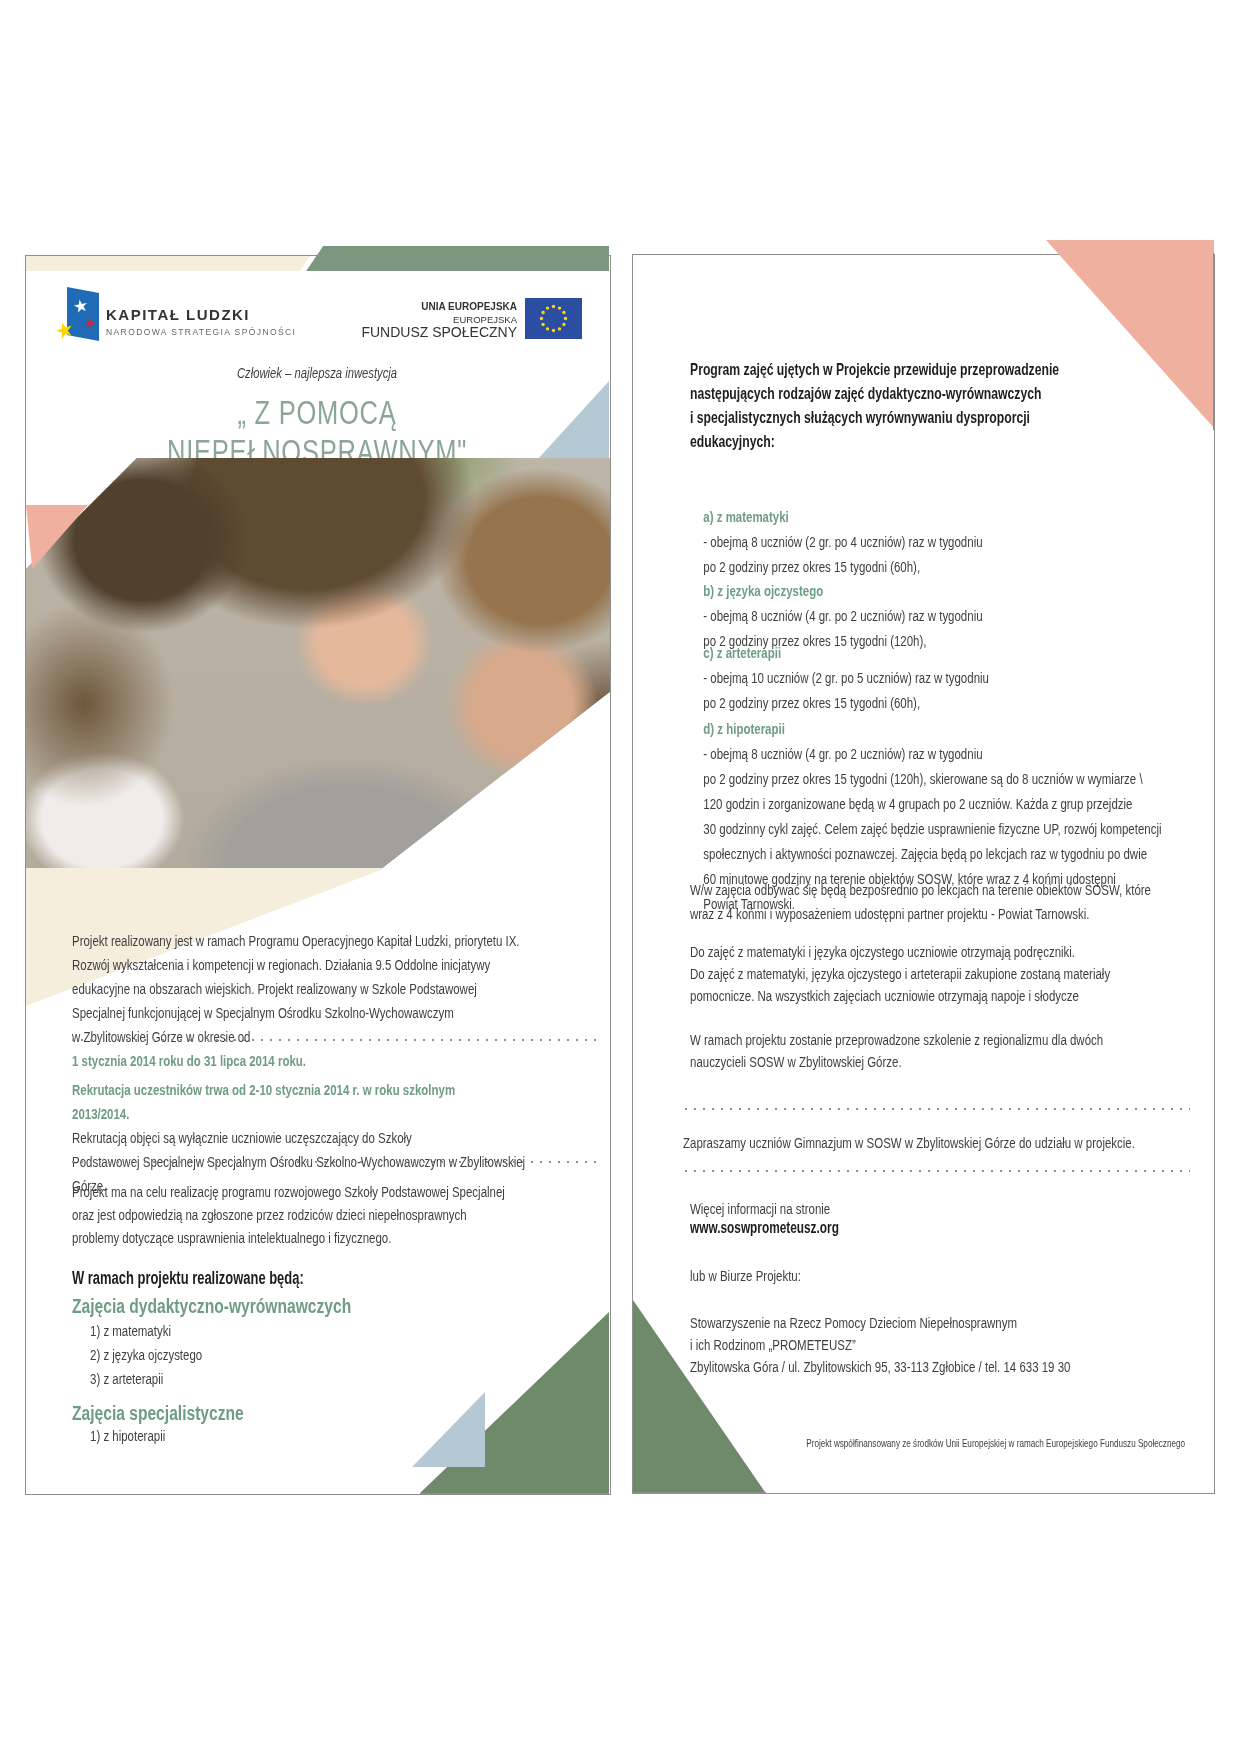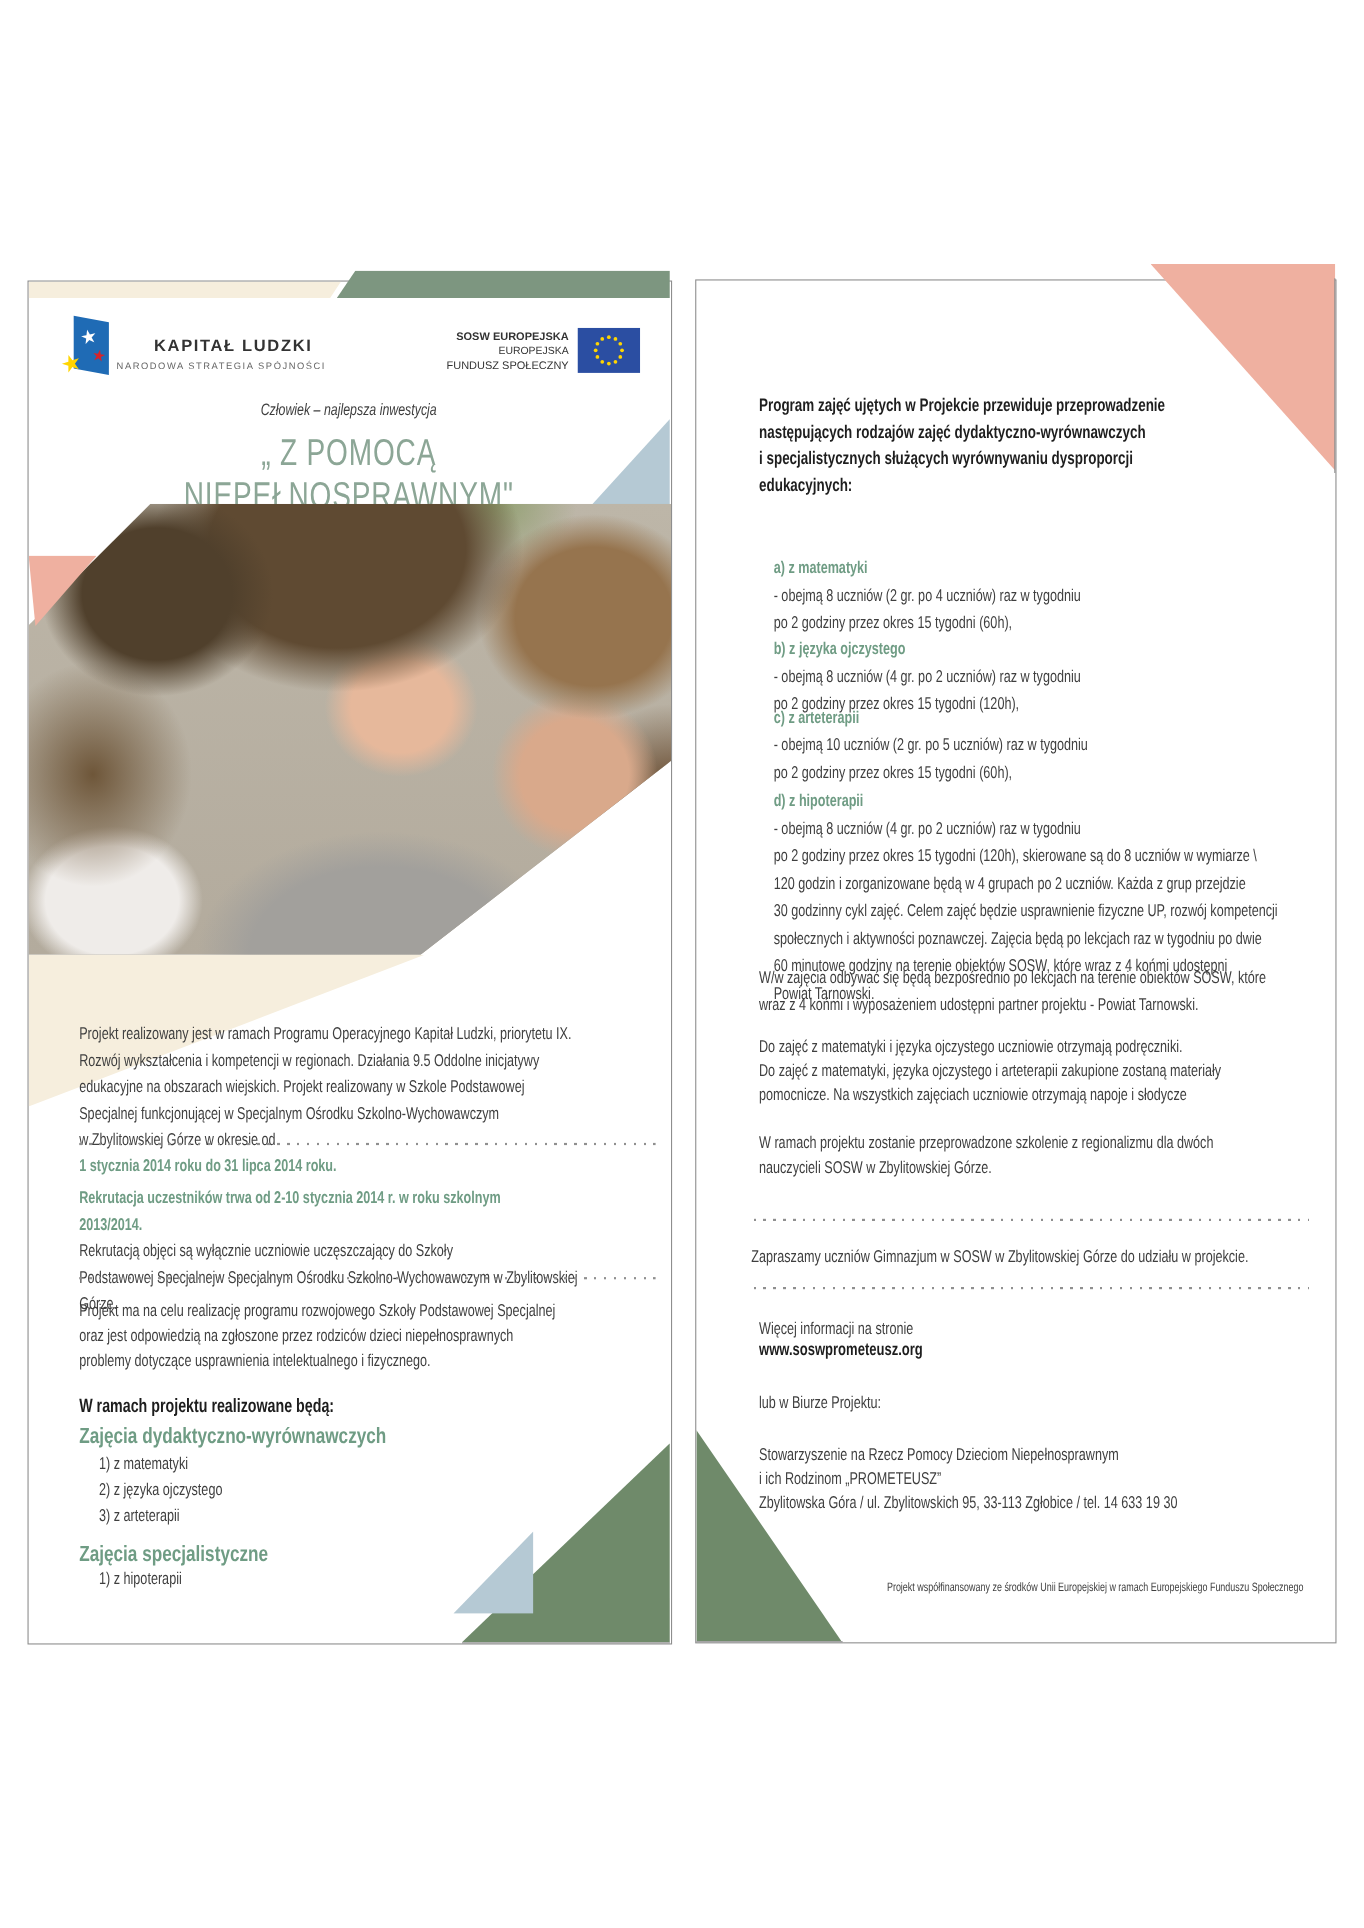--- a/index.html
+++ b/index.html
@@ -31,27 +31,27 @@
        clip-path:polygon(7.5% 0,100% 0,100% 100%,2% 100%);"></div>
 
   <div class="abs" style="left:53px;top:282px;width:52px;height:62px;">
     <svg width="52" height="62" viewBox="0 0 52 62">
       <polygon points="14,5 46,11 46,59 14,53" fill="#1f6bb5"></polygon>
       <text x="20" y="30" font-size="17" fill="#ffffff" transform="rotate(-12 27 24)">★</text>
       <text x="31" y="46" font-size="14" fill="#d8232a" transform="rotate(10 37 40)">★</text>
       <text x="2" y="56" font-size="21" fill="#ffd500" transform="rotate(-18 10 48)">★</text>
     </svg>
   </div>
-  <div class="abs" style="left:106px;top:306px;font-size:15px;font-weight:bold;color:#333;letter-spacing:1.5px;margin-left:34px;">KAPITAŁ LUDZKI</div>
+  <div class="abs" style="left:106px;top:306px;font-size:15px;font-weight:bold;color:#333;letter-spacing:1.5px;">KAPITAŁ LUDZKI</div>
   <div class="abs" style="left:106px;top:327px;font-size:8.5px;color:#666;letter-spacing:1.4px;text-align:center;">NARODOWA STRATEGIA SPÓJNOŚCI</div>
 
   <div class="abs" style="right:723px;top:300px;text-align:right;color:#333;">
-    <div style="font-size:10px;font-weight:bold;line-height:13px;">SOSW EUROPEJSKA</div>
+    <div style="font-size:10px;font-weight:bold;line-height:13px;">UNIA EUROPEJSKA</div>
     <div style="font-size:9.5px;line-height:13px;">EUROPEJSKA</div>
-    <div style="font-size:10px;line-height:13px;">FUNDUSZ SPOŁECZNY</div>
+    <div style="font-size:14px;line-height:13px;">FUNDUSZ SPOŁECZNY</div>
   </div>
   <div class="abs" style="left:525px;top:298px;width:57px;height:41px;">
     <svg width="57" height="41" viewBox="0 0 57 41">
       <rect width="57" height="41" fill="#2b4ea2"></rect>
       <g fill="#ffd500">
         <circle cx="28.5" cy="8.5" r="1.7"></circle>
           <circle cx="34.5" cy="10.1" r="1.7"></circle>
         <circle cx="38.9" cy="14.5" r="1.7"></circle>
           <circle cx="40.5" cy="20.5" r="1.7"></circle>
         <circle cx="38.9" cy="26.5" r="1.7"></circle>

